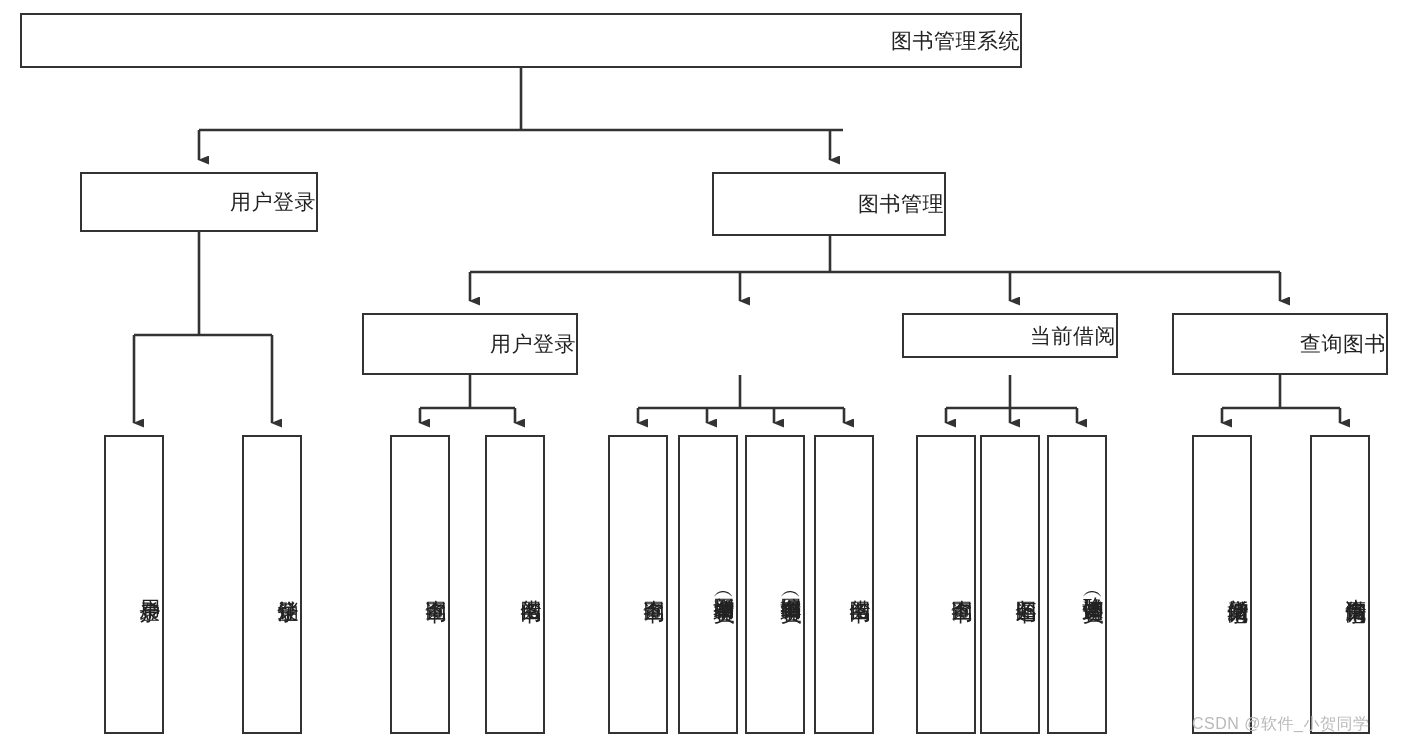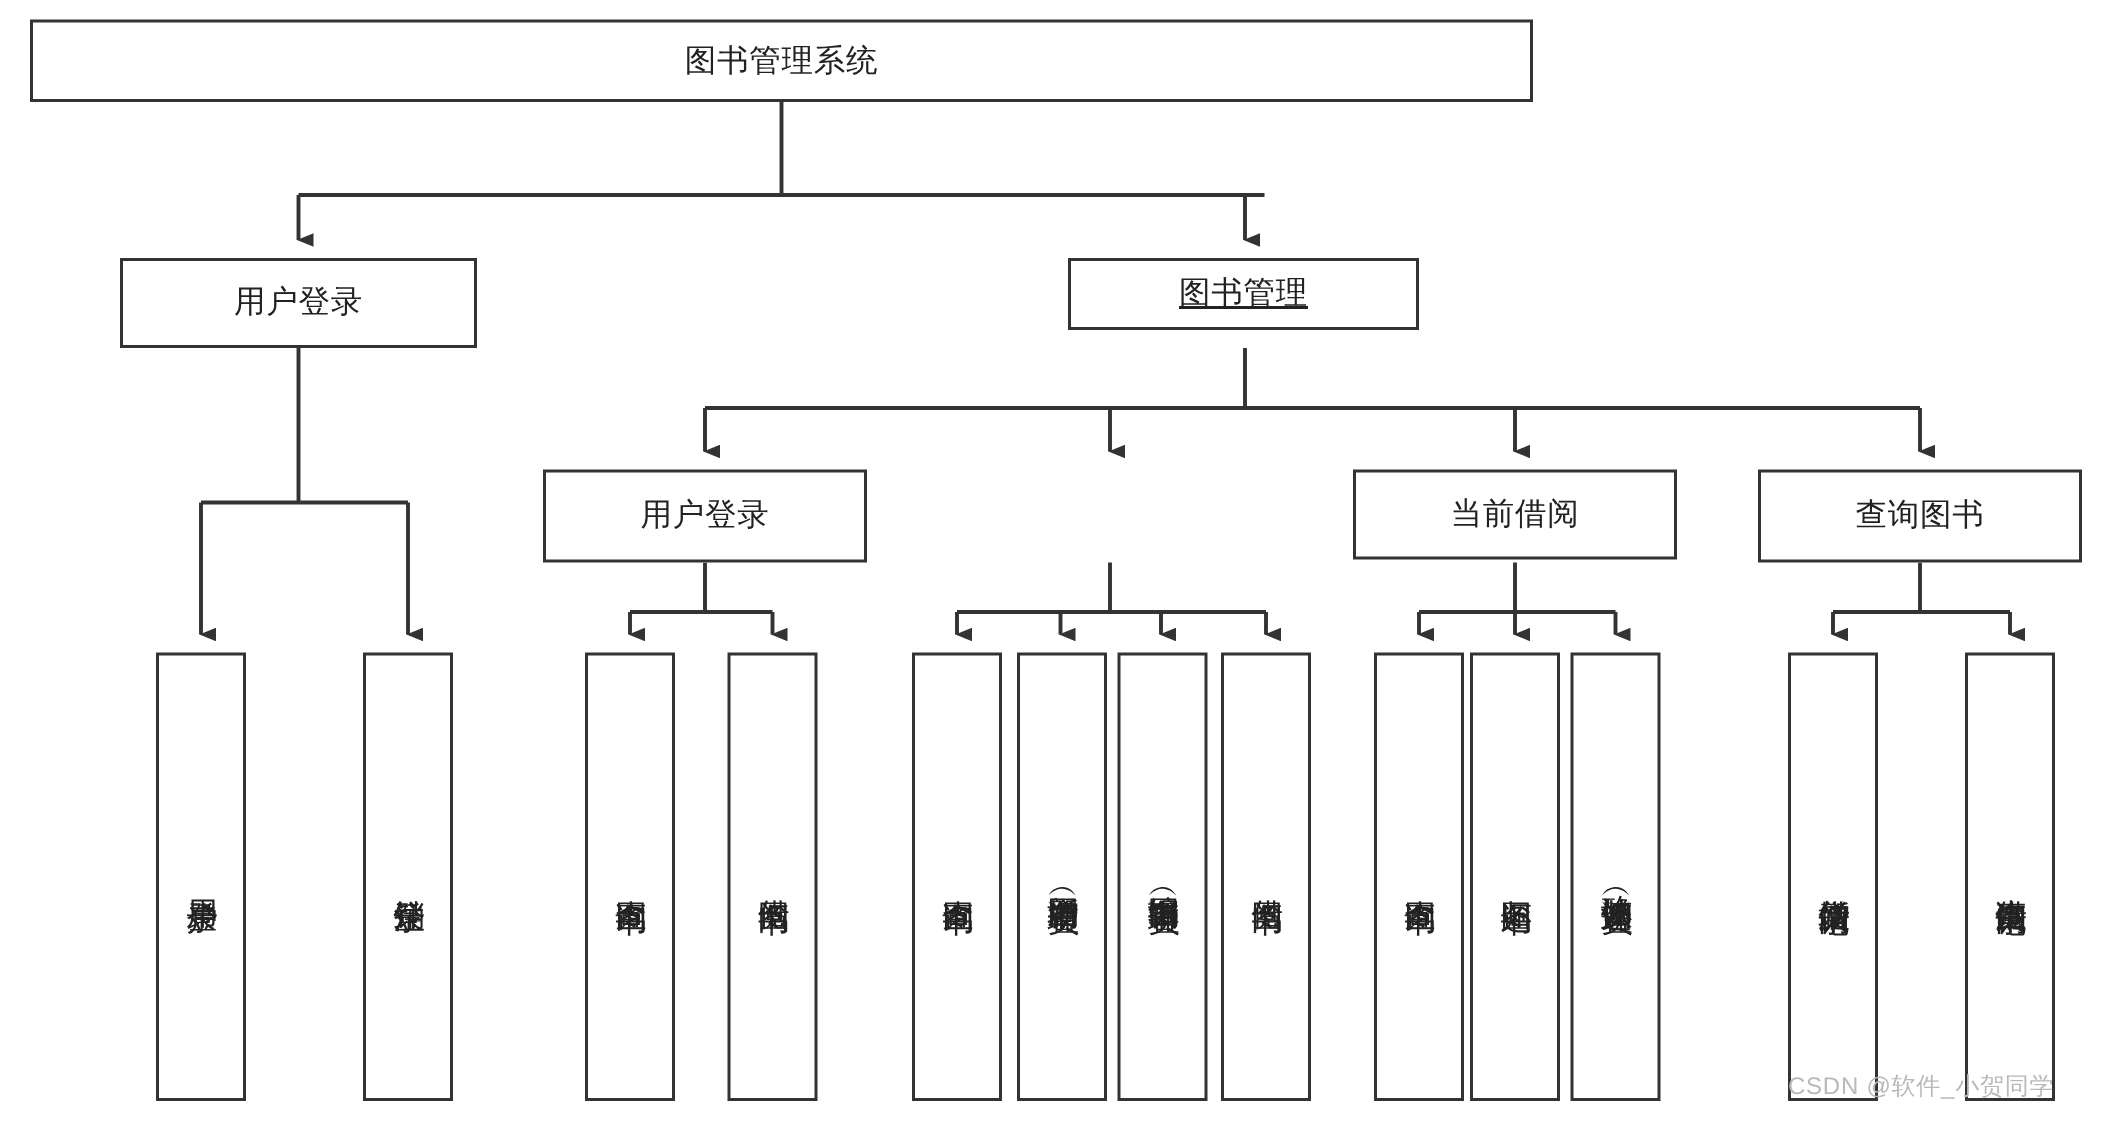--- a/index.html
+++ b/index.html
@@ -26,21 +26,21 @@
     width: 1405px;
     height: 747px;
   }
   .node-box {
     position: absolute;
     box-sizing: border-box;
     border: 2px solid #333333;
     background: #ffffff;
     display: flex;
     align-items: center;
-    justify-content: center;
+    justify-content: flex-end;
     color: #222222;
   }
   .node-label-h {
     font-size: 21px;
     line-height: 1.2;
     white-space: nowrap;
     letter-spacing: 0.5px;
   }
   .node-label-v {
     font-size: 21px;
@@ -113,28 +113,28 @@
     </g>
   </svg>
 
   <div class="node-box" style="left:20px; top:13px; width:1002px; height:55px;">
     <span class="node-label-h">图书管理系统</span>
   </div>
 
   <div class="node-box" style="left:80px; top:172px; width:238px; height:60px;">
     <span class="node-label-h">用户登录</span>
   </div>
-  <div class="node-box" style="left:712px; top:172px; width:234px; height:48px;text-decoration:underline;">
+  <div class="node-box" style="left:712px; top:172px; width:234px; height:64px;">
     <span class="node-label-h">图书管理</span>
   </div>
 
   <div class="node-box" style="left:362px; top:313px; width:216px; height:62px;">
     <span class="node-label-h">用户登录</span>
   </div>
-  <div class="node-box" style="left:902px; top:313px; width:216px; height:60px;">
+  <div class="node-box" style="left:902px; top:313px; width:216px; height:45px;">
     <span class="node-label-h">当前借阅</span>
   </div>
   <div class="node-box" style="left:1172px; top:313px; width:216px; height:62px;">
     <span class="node-label-h">查询图书</span>
   </div>
 
   <div class="node-box" style="left:104px; top:435px; width:60px; height:299px;">
     <span class="node-label-v">用户登录</span>
   </div>
   <div class="node-box" style="left:242px; top:435px; width:60px; height:299px;">

